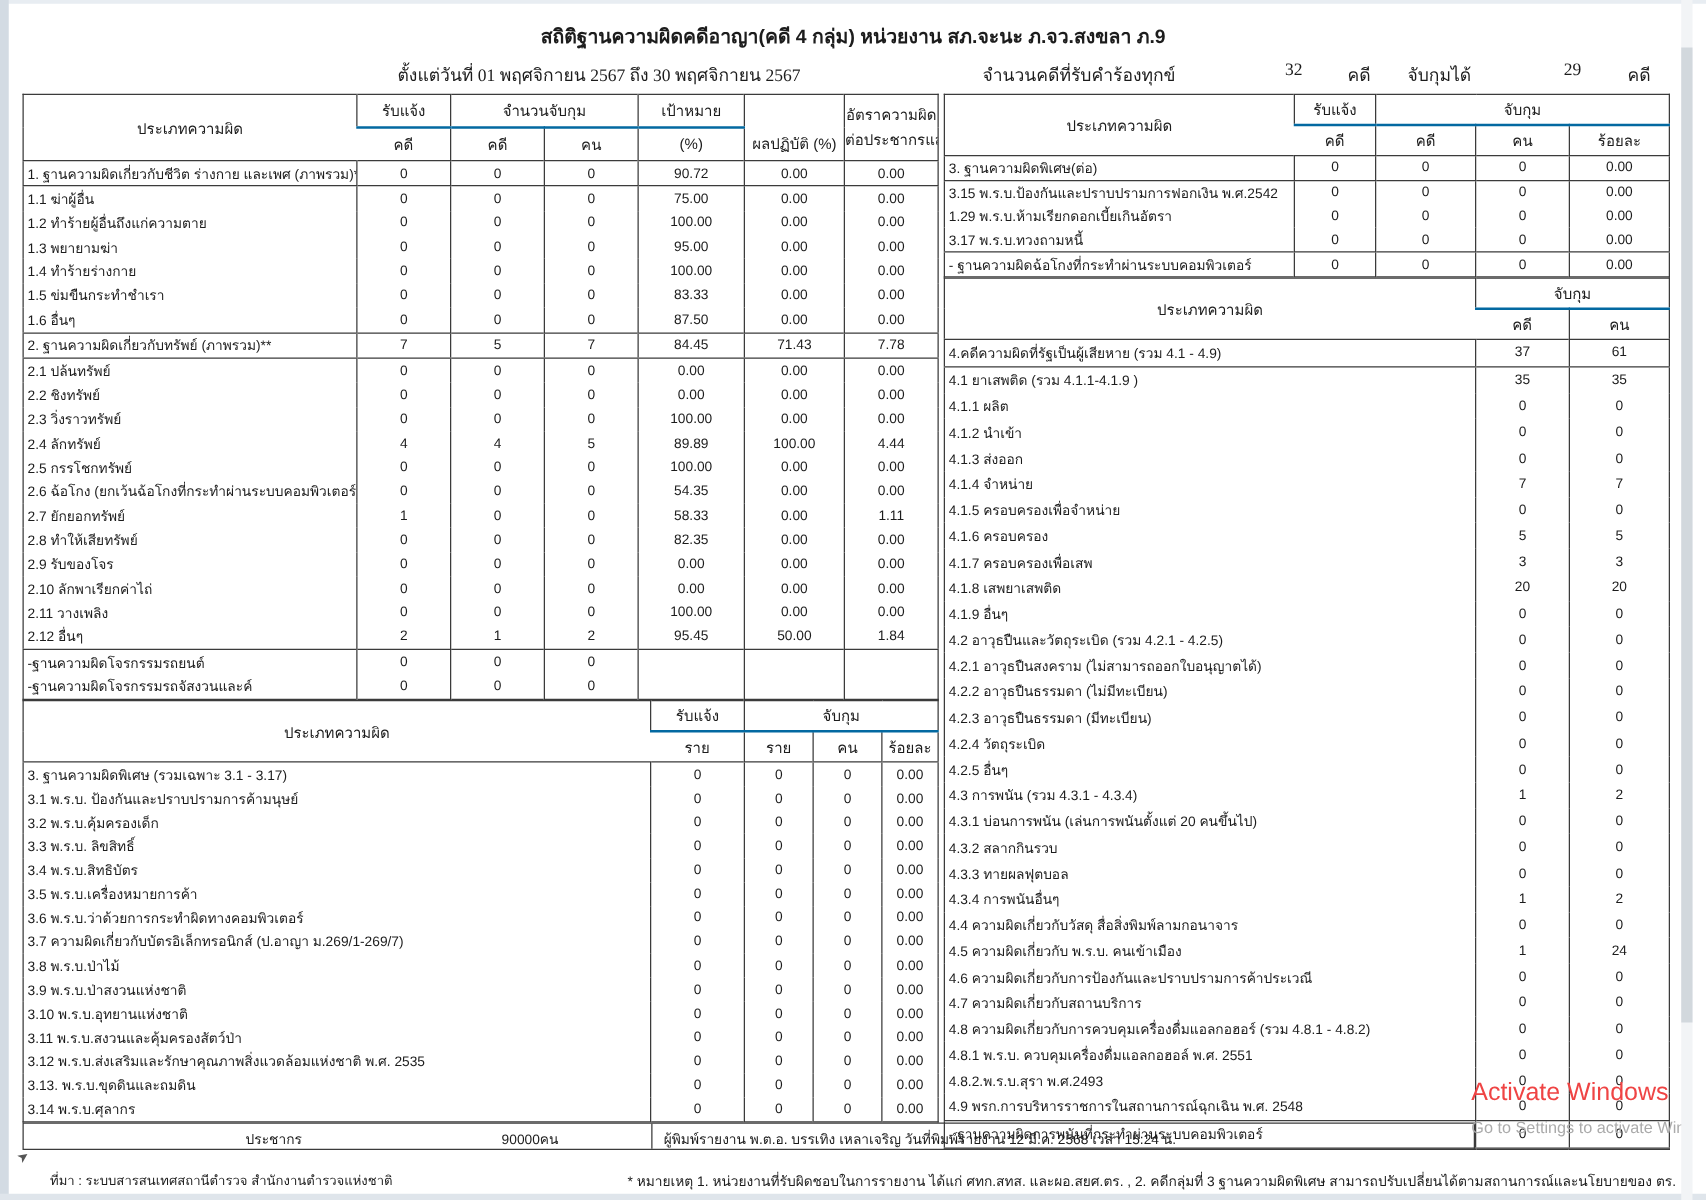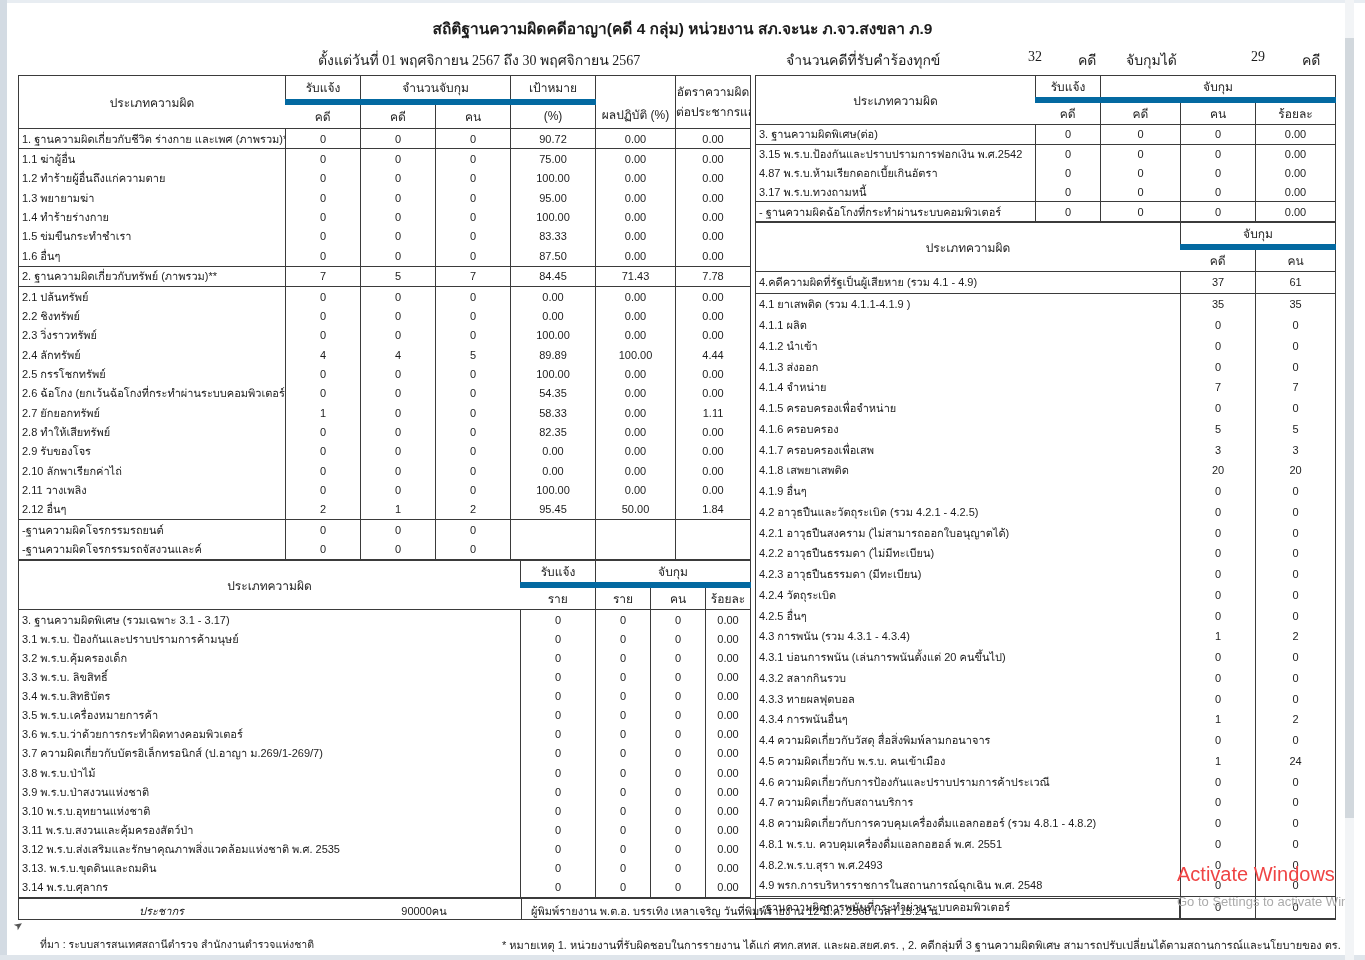--- a/index.html
+++ b/index.html
@@ -19,36 +19,36 @@
   .unit1{left:1078px;}
   .lab-arrests{left:1126px;}
   .val-arrests{left:1228px;width:60px;text-align:center;}
   .unit2{left:1302px;}
 
   .tbl-wrap{position:absolute;}
   table{border-collapse:collapse;table-layout:fixed;width:100%;height:100%;border:1px solid #3b3b3b;}
   th,td{border-left:1px solid #3b3b3b;font-weight:normal;padding:0;overflow:hidden;white-space:nowrap;}
   th:first-child,td:first-child{border-left:none;}
   thead{border-bottom:1px solid #3b3b3b;}
-  th.split{border-bottom:6px solid #0369a1;}
+  th.split{border-bottom:2px solid #0369a1;}
   th{text-align:center;font-size:12px;}
   tr.h1{height:24px;} tr.h2{height:25px;}
   .ta tr.h1{height:26px;} .ta tr.h2{height:27px;}
   .tc tr.h2{height:25px;}
   td.lbl{text-align:left;padding-left:3px;font-size:11px;}
   td.num{text-align:center;font-size:11px;}
   tr.bt td{border-top:1px solid #3b3b3b;}
   tr.bb td{border-bottom:1px solid #3b3b3b;margin-left:24px;}
   th.vbot{vertical-align:bottom;padding-bottom:4px;margin-left:12px;}
   th.two-line{line-height:20px;}
 
   .pop-strip{position:absolute;left:18px;top:898px;width:1162px;height:22px;border:1px solid #3b3b3b;box-sizing:border-box;}
   .pop-strip .vline{position:absolute;left:502px;top:0;width:1px;height:100%;background:#3b3b3b;}
   .pop-strip span{position:absolute;top:3px;font-size:11px;white-space:nowrap;}
-  .pop-label{left:120px;width:160px;font-style:italic;}
+  .pop-label{left:120px;width:160px;text-align:center;}
   .pop-value{left:350px;width:110px;text-align:center;}
   .pop-printer{left:512px;text-align:right;}
 
   .footer-src{position:absolute;left:40px;top:936px;font-size:10.5px;white-space:nowrap;}
   .footer-note{position:absolute;left:502px;top:936px;font-size:11px;white-space:nowrap;text-align:right;}
   .cursor-icon{position:absolute;left:14px;top:919px;font-size:11px;color:#555;
                transform:rotate(-35deg);display:inline-block;}
 
   .wm1{position:absolute;left:1177px;top:863px;font-size:20px;color:#ef4444;white-space:nowrap;}
   .wm2{position:absolute;left:1177px;top:894px;font-size:13px;color:#ababab;white-space:nowrap;}
@@ -464,21 +464,21 @@
             <td class="num">0.00</td>
           </tr>
           <tr>
             <td class="lbl">3.15 พ.ร.บ.ป้องกันและปราบปรามการฟอกเงิน พ.ศ.2542</td>
             <td class="num">0</td>
             <td class="num">0</td>
             <td class="num">0</td>
             <td class="num">0.00</td>
           </tr>
           <tr>
-            <td class="lbl">4.87 พ.ร.บ.ห้ามเรียกดอกเบี้ยเกินอัตรา</td>
+            <td class="lbl">1.29 พ.ร.บ.ห้ามเรียกดอกเบี้ยเกินอัตรา</td>
             <td class="num">0</td>
             <td class="num">0</td>
             <td class="num">0</td>
             <td class="num">0.00</td>
           </tr>
           <tr>
             <td class="lbl">3.17 พ.ร.บ.ทวงถามหนี้</td>
             <td class="num">0</td>
             <td class="num">0</td>
             <td class="num">0</td>

